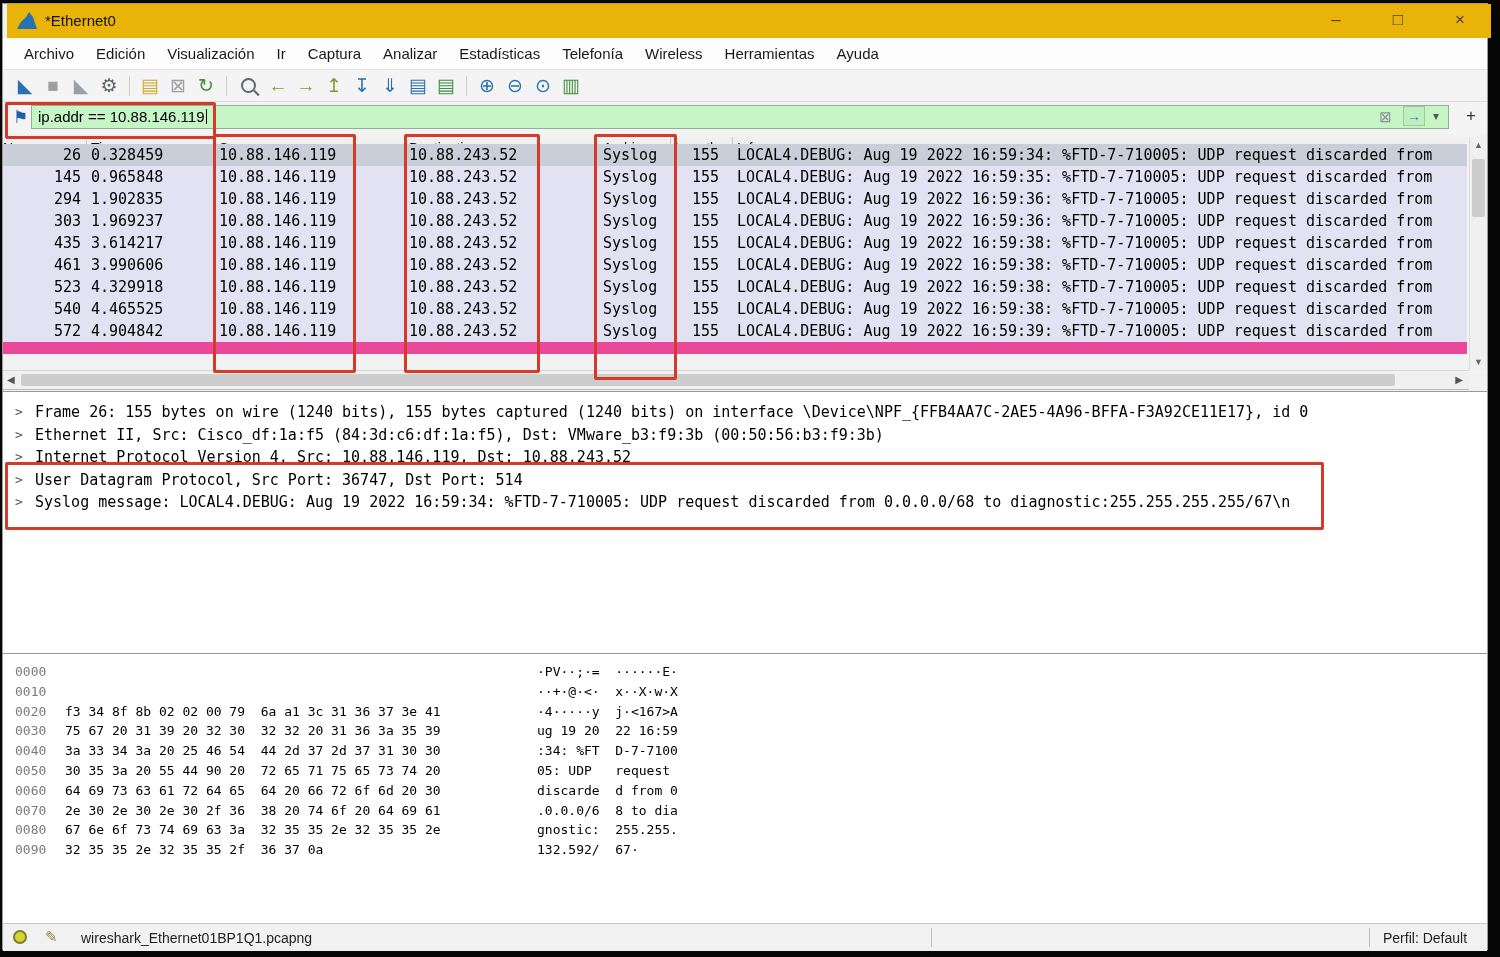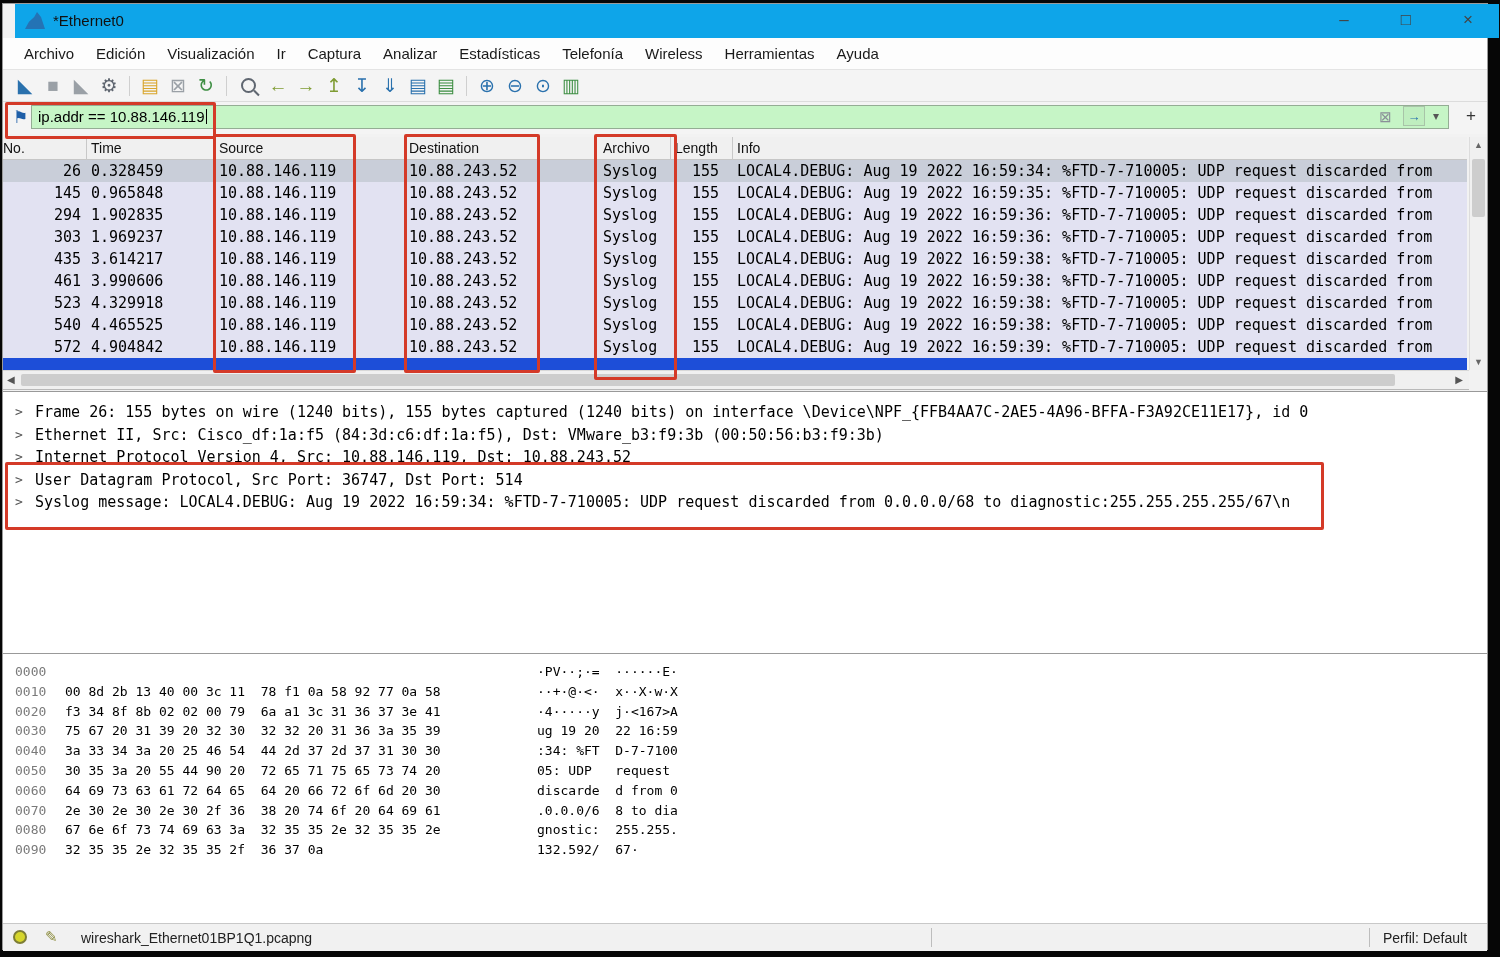--- a/index.html
+++ b/index.html
@@ -1,21 +1,21 @@
 <!DOCTYPE html>
 <html><head>
 <meta charset="utf-8">
 <style>
   html,body{margin:0;padding:0;}
   body{width:1500px;height:957px;background:#060606;position:relative;overflow:hidden;
        font-family:"Liberation Sans",sans-serif;}
   .window{position:absolute;left:2px;top:3px;width:1486px;height:947px;background:#f2f2f2;
           border:1px solid #9a9a9a;box-sizing:border-box;}
   
-  .titlebar{position:absolute;left:12px;top:0;width:100%;height:34px;background:#0ea5e9;text-decoration:underline;}
+  .titlebar{position:absolute;left:4px;top:0;width:100%;height:34px;background:#eab308;text-decoration:underline;}
   .app-logo{position:absolute;left:10px;top:8px;width:20px;height:17px;background:#2473b5;
             clip-path:polygon(0 100%,100% 100%,80% 30%,60% 0,46% 30%,20% 58%);}
   .title-text{position:absolute;left:38px;top:8px;font-size:15px;color:#111;}
   .win-controls{position:absolute;right:0;top:0;height:34px;display:flex;}
   .wc{width:62px;height:34px;line-height:32px;text-align:center;font-size:17px;color:#444;}
   
   .menubar{position:absolute;left:0;top:34px;width:100%;height:31px;background:#fdfdfd;
            display:flex;align-items:center;padding-left:10px;box-sizing:border-box;}
   .menu-item{font-size:15px;color:#1a1a1a;padding:3px 11px;}
   
@@ -43,21 +43,21 @@
   .f-drop{position:absolute;left:1430px;top:7px;font-size:12px;color:#555;}
   .f-add{position:absolute;left:1458px;top:3px;width:20px;height:22px;text-align:center;
          line-height:22px;font-size:17px;color:#333;}
   
   .pl-header{position:absolute;left:0;top:133px;width:1464px;height:23px;background:#f0f0f0;
              border-bottom:1px solid #c6c6c6;box-sizing:border-box;font-size:14px;color:#111;}
   .pl-header span{position:absolute;top:3px;}
   .h-no{left:0}.h-time{left:88px}.h-src{left:216px}.h-dst{left:406px}
   .h-proto{left:600px}.h-len{left:672px}.h-info{left:734px}
   .colsep{position:absolute;top:0;width:1px;height:23px;background:#c8c8c8;}
-  .pl-body{position:absolute;left:0;top:156px;width:1464px;height:210px;background:#1d4ed8;}
+  .pl-body{position:absolute;left:0;top:140px;width:1464px;height:210px;background:#ec4899;}
   .prow{position:relative;height:22px;line-height:22px;background:#e2e2f2;
         font-family:"DejaVu Sans Mono",monospace;font-size:15px;color:#000;}
   .prow.sel{background:#c9ced9;}
   .prow span{position:absolute;top:0;white-space:nowrap;}
   .c-no{left:0;width:78px;text-align:right}.c-time{left:88px}.c-src{left:216px}
   .c-dst{left:406px}.c-proto{left:600px}.c-len{left:664px;width:52px;text-align:right}
   .c-info{left:734px;right:4px;overflow:hidden;}
   
   .vscroll{position:absolute;left:1466px;top:133px;width:18px;height:233px;background:#f0f0f0;
            border-left:1px solid #dcdcdc;box-sizing:border-box;}
@@ -295,21 +295,21 @@
       <span class="dtext">User Datagram Protocol, Src Port: 36747, Dst Port: 514</span>
     </div>
     <div class="dline">
       <span class="chev">&gt;</span>
       <span class="dtext">Syslog message: LOCAL4.DEBUG: Aug 19 2022 16:59:34: %FTD-7-710005: UDP request discarded from 0.0.0.0/68 to diagnostic:255.255.255.255/67\n</span>
     </div>
   </div>
 
   <div class="hexpane">
     <div class="hrow"><span class="off">0000</span><span class="as">·PV··;·=  ······E·</span></div>
-    <div class="hrow"><span class="off">0010</span><span class="hx">00 8d 2b 13 40 00 3c 11  78 f1 0a 58 92 77 0a 58</span><span class="as">··+·@·&lt;·  x··X·w·X</span></div>
+    <div class="hrow"><span class="off">0010</span><span class="as">··+·@·&lt;·  x··X·w·X</span></div>
     <div class="hrow"><span class="off">0020</span><span class="hx">f3 34 8f 8b 02 02 00 79  6a a1 3c 31 36 37 3e 41</span><span class="as">·4·····y  j·&lt;167&gt;A</span></div>
     <div class="hrow"><span class="off">0030</span><span class="hx">75 67 20 31 39 20 32 30  32 32 20 31 36 3a 35 39</span><span class="as">ug 19 20  22 16:59</span></div>
     <div class="hrow"><span class="off">0040</span><span class="hx">3a 33 34 3a 20 25 46 54  44 2d 37 2d 37 31 30 30</span><span class="as">:34: %FT  D-7-7100</span></div>
     <div class="hrow"><span class="off">0050</span><span class="hx">30 35 3a 20 55 44 90 20  72 65 71 75 65 73 74 20</span><span class="as">05: UDP   request </span></div>
     <div class="hrow"><span class="off">0060</span><span class="hx">64 69 73 63 61 72 64 65  64 20 66 72 6f 6d 20 30</span><span class="as">discarde  d from 0</span></div>
     <div class="hrow"><span class="off">0070</span><span class="hx">2e 30 2e 30 2e 30 2f 36  38 20 74 6f 20 64 69 61</span><span class="as">.0.0.0/6  8 to dia</span></div>
     <div class="hrow"><span class="off">0080</span><span class="hx">67 6e 6f 73 74 69 63 3a  32 35 35 2e 32 35 35 2e</span><span class="as">gnostic:  255.255.</span></div>
     <div class="hrow"><span class="off">0090</span><span class="hx">32 35 35 2e 32 35 35 2f  36 37 0a</span><span class="as">132.592/  67·</span></div>
   </div>
 

